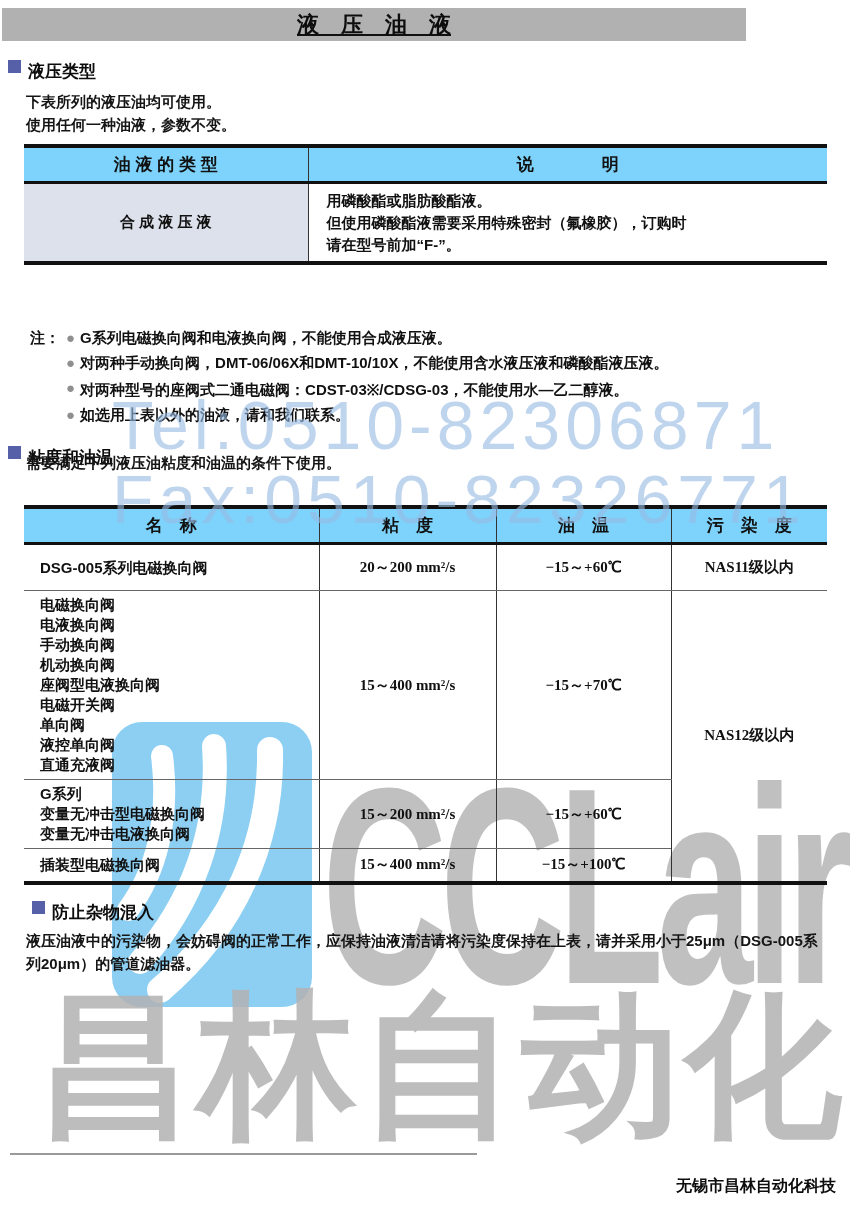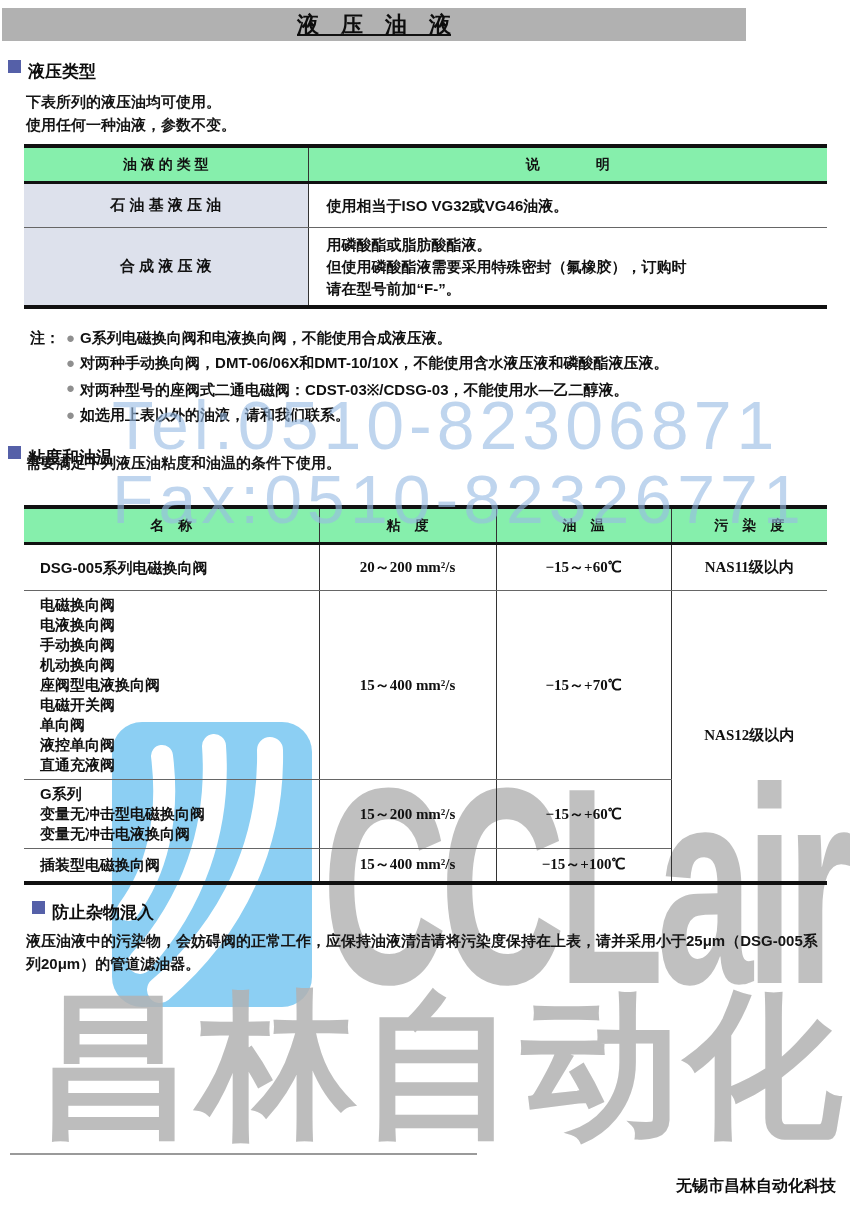--- a/index.html
+++ b/index.html
@@ -71,22 +71,22 @@
   .para2{top:452px;}
   .para3{top:929px;width:798px;line-height:1.55;}
 
   
   table{border-collapse:collapse;background:transparent;}
   .tbl{position:absolute;left:24px;width:803px;table-layout:fixed;}
   .tbl1{top:144px;}
   .tbl2{top:505px;}
   .tbl{border-top:4px solid #111;border-bottom:4px solid #111;}
   .tbl th{
-    background:#86efac;border-bottom:3px solid #111;
-    font-family:"Liberation Sans",sans-serif;font-weight:bold;font-size:14px;
+    background:#7dd3fc;border-bottom:3px solid #111;
+    font-family:"Liberation Sans",sans-serif;font-weight:bold;font-size:17px;
     height:33px;padding:0;
   }
   .tbl td{font-size:15px;vertical-align:middle;}
   .vline{border-left:1px solid #333;}
   .rowline{border-bottom:1px solid #666;}
   .typecell{
     background:#dde1ec;text-align:center;
     font-family:"Liberation Sans",sans-serif;font-weight:bold;
   }
   .desccell{padding:6px 10px 6px 18px;font-weight:bold;
@@ -147,24 +147,20 @@
 
   <table class="tbl tbl1">
     <colgroup>
         <col style="width:284px">
         <col>
       </colgroup>
     <tbody>
         <tr>
       <th>油 液 的 类 型</th>
       <th class="vline">说　　　　明</th>
-    </tr>
-    <tr class="t1r1">
-      <td class="typecell rowline">石 油 基 液 压 油</td>
-      <td class="desccell vline rowline prelines">使用相当于ISO VG32或VG46油液。</td>
     </tr>
     <tr class="t1r2">
       <td class="typecell rowline">合 成 液 压 液</td>
       <td class="desccell vline rowline prelines">用磷酸酯或脂肪酸酯液。
 但使用磷酸酯液需要采用特殊密封（氟橡胶），订购时
 请在型号前加“F-”。</td>
     </tr>
   </tbody>
     </table>
 

